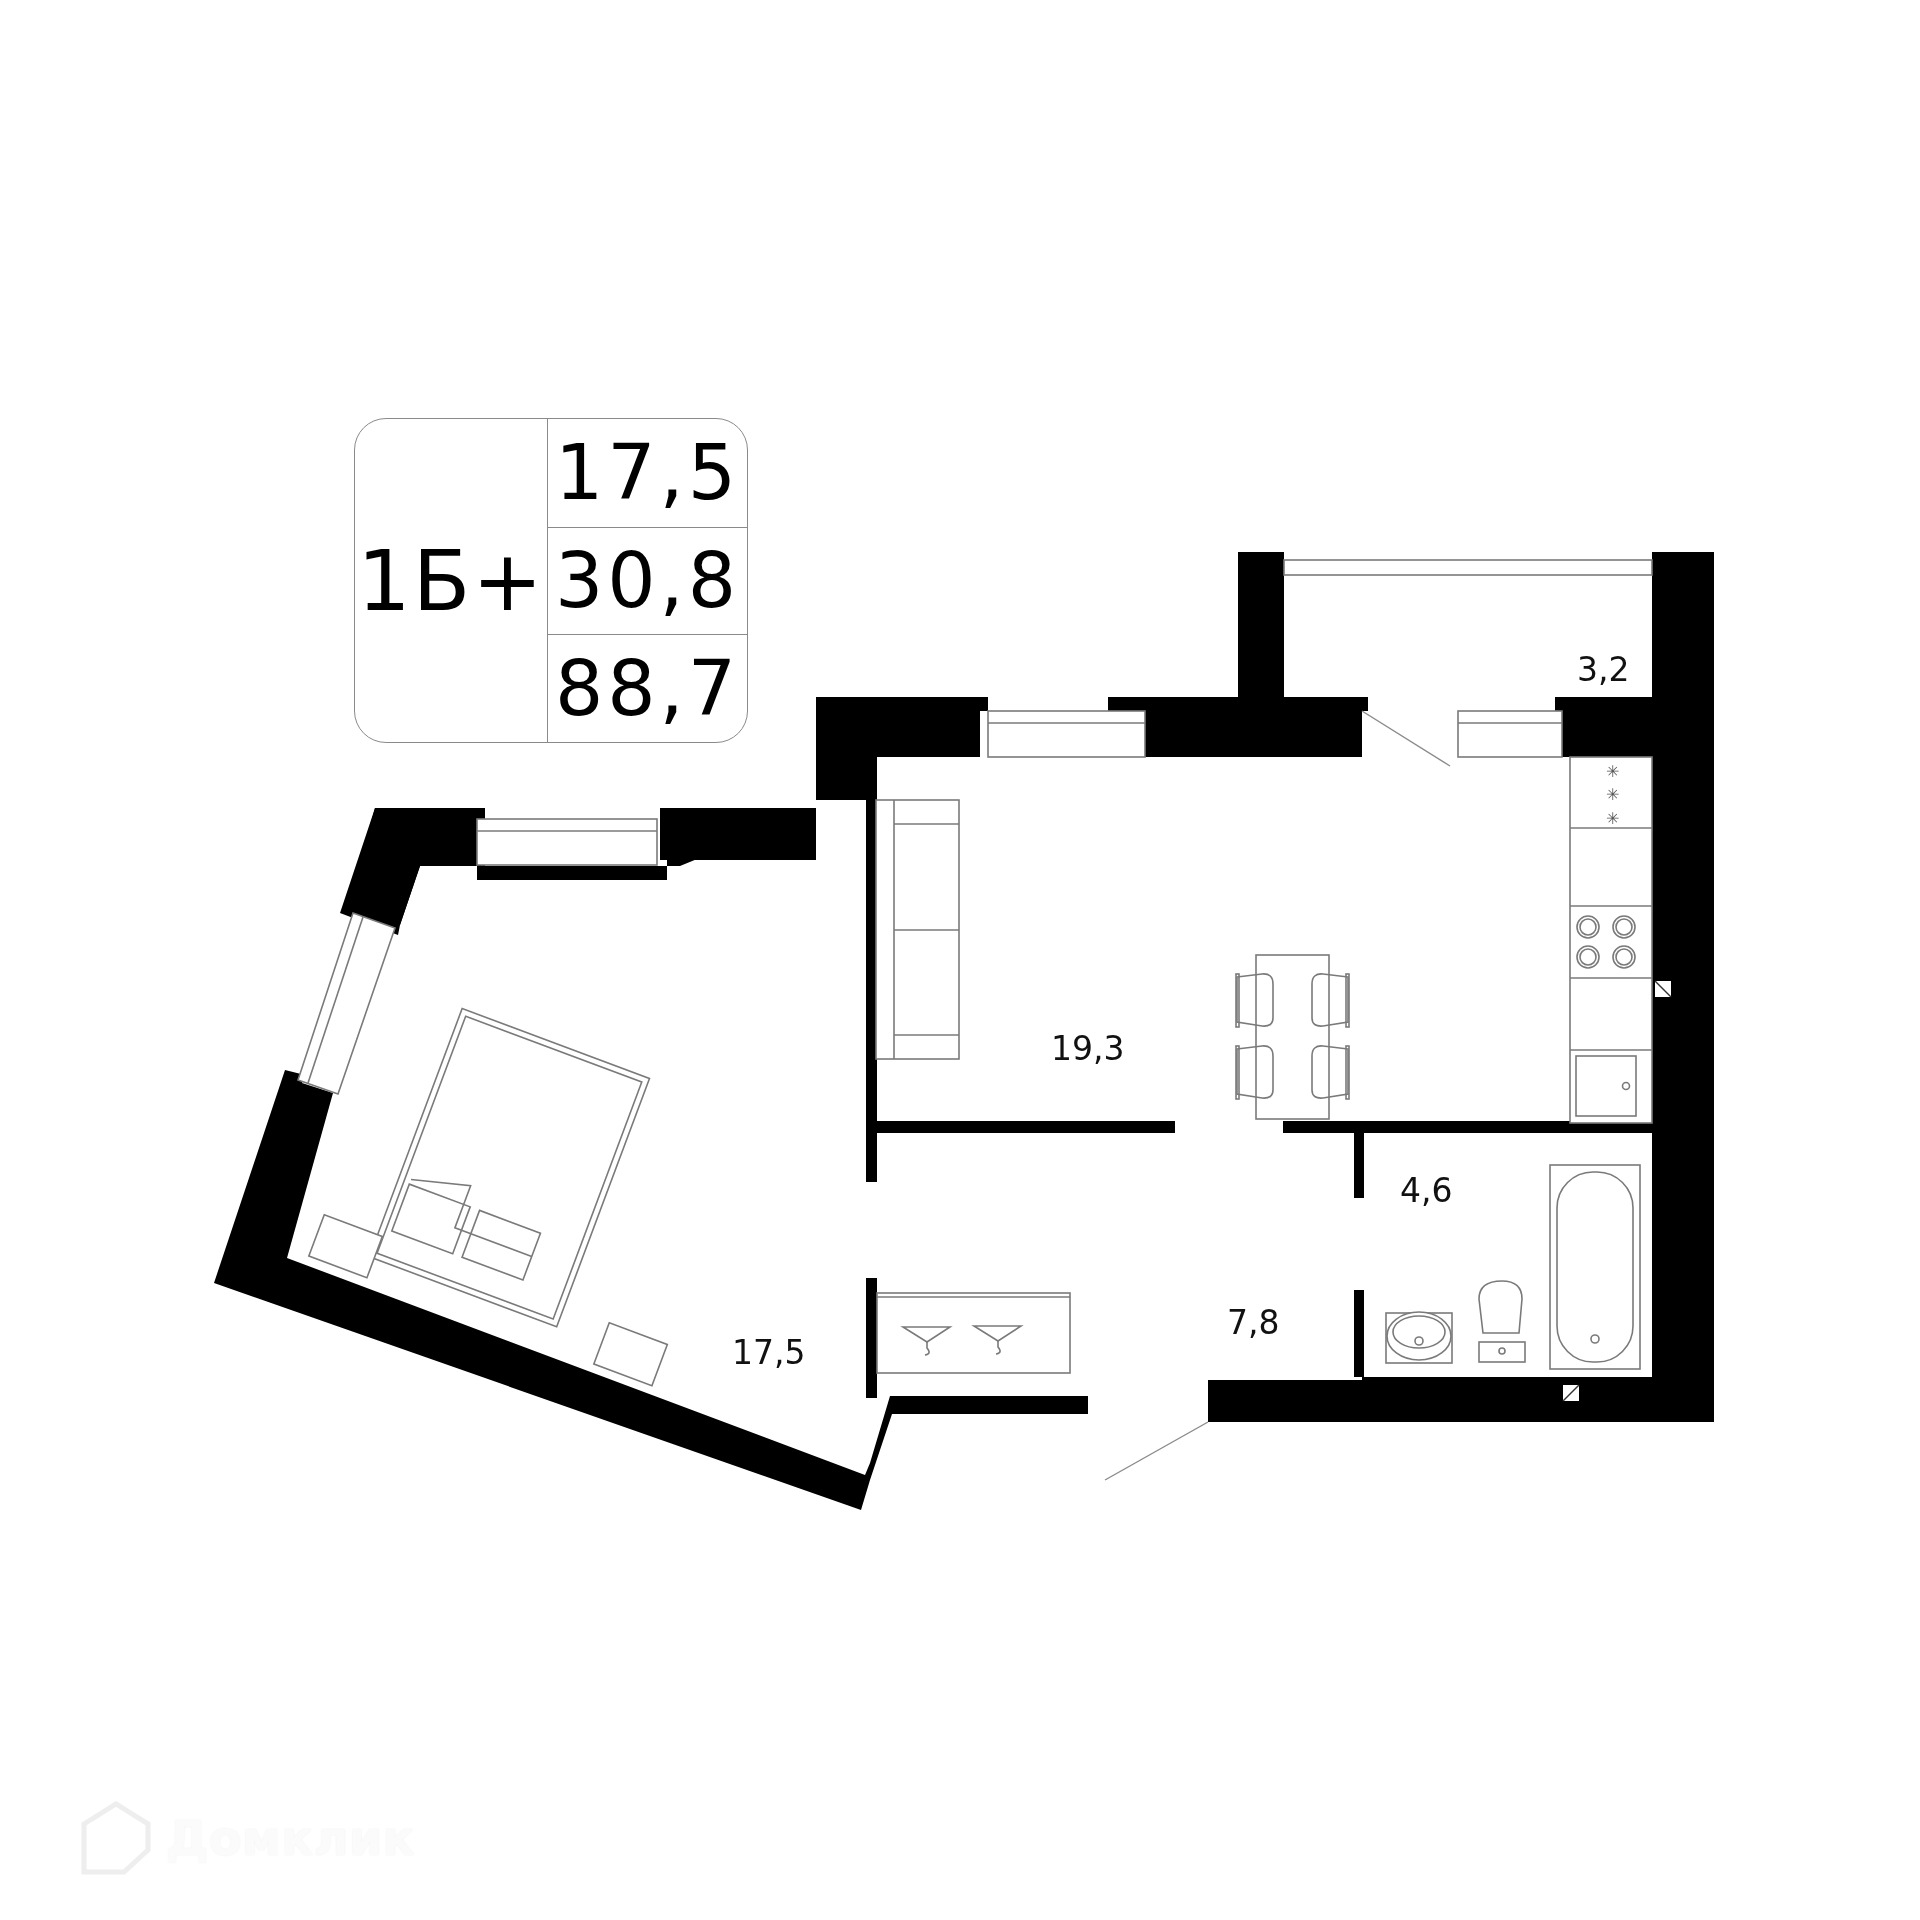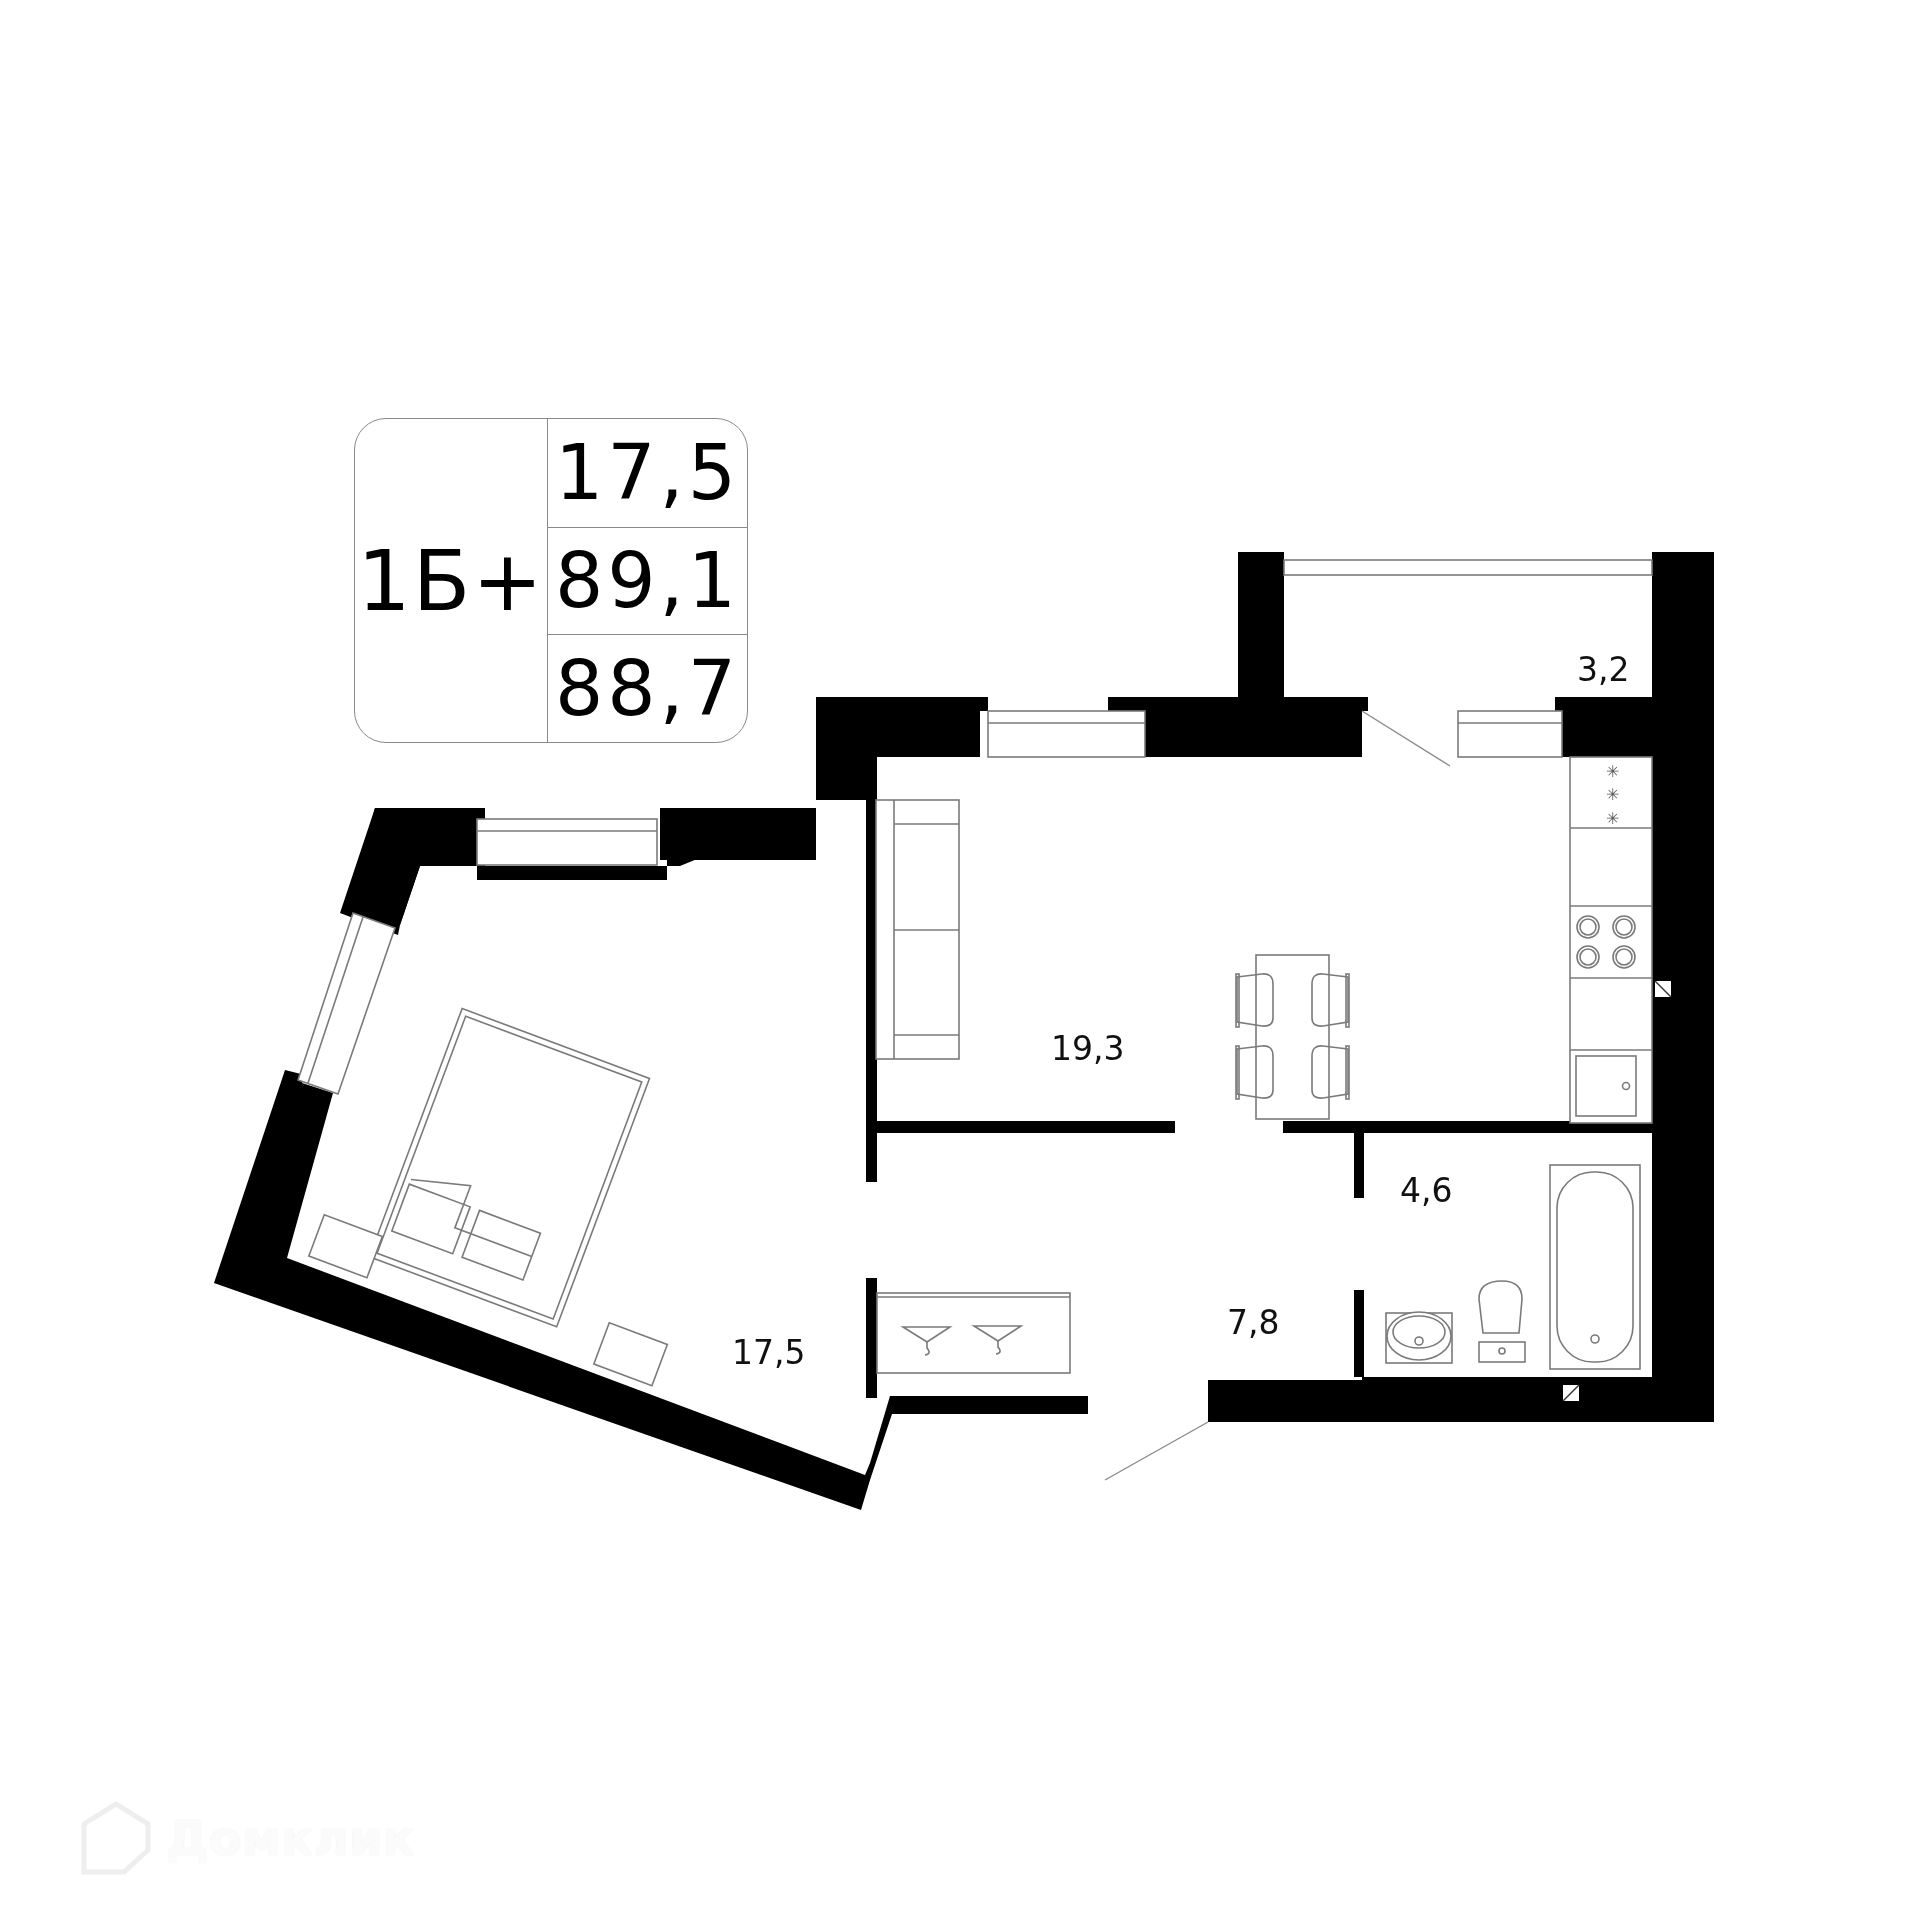--- a/index.html
+++ b/index.html
@@ -189,21 +189,21 @@
   <text class="room-label" x="1051" y="1060">19,3</text>
   <text class="room-label" x="1400" y="1202">4,6</text>
   <text class="room-label" x="1227" y="1334">7,8</text>
   <text class="room-label" x="732" y="1364">17,5</text>
 </svg>
 
 <div class="info-box">
   <div class="info-type">1Б+</div>
   <div class="info-col">
     <div class="info-cell">17,5</div>
-    <div class="info-cell">89,1</div>
+    <div class="info-cell">30,8</div>
     <div class="info-cell">88,7</div>
   </div>
 </div>
 
 <div class="watermark">
   <svg width="72" height="76" viewBox="0 0 72 76">
     <path d="M4,24 L36,4 L68,24 L68,50 L44,72 L4,72 Z" fill="none" stroke="#eeeeee" stroke-width="5"></path>
   </svg>
   <span>Домклик</span>
 </div>

